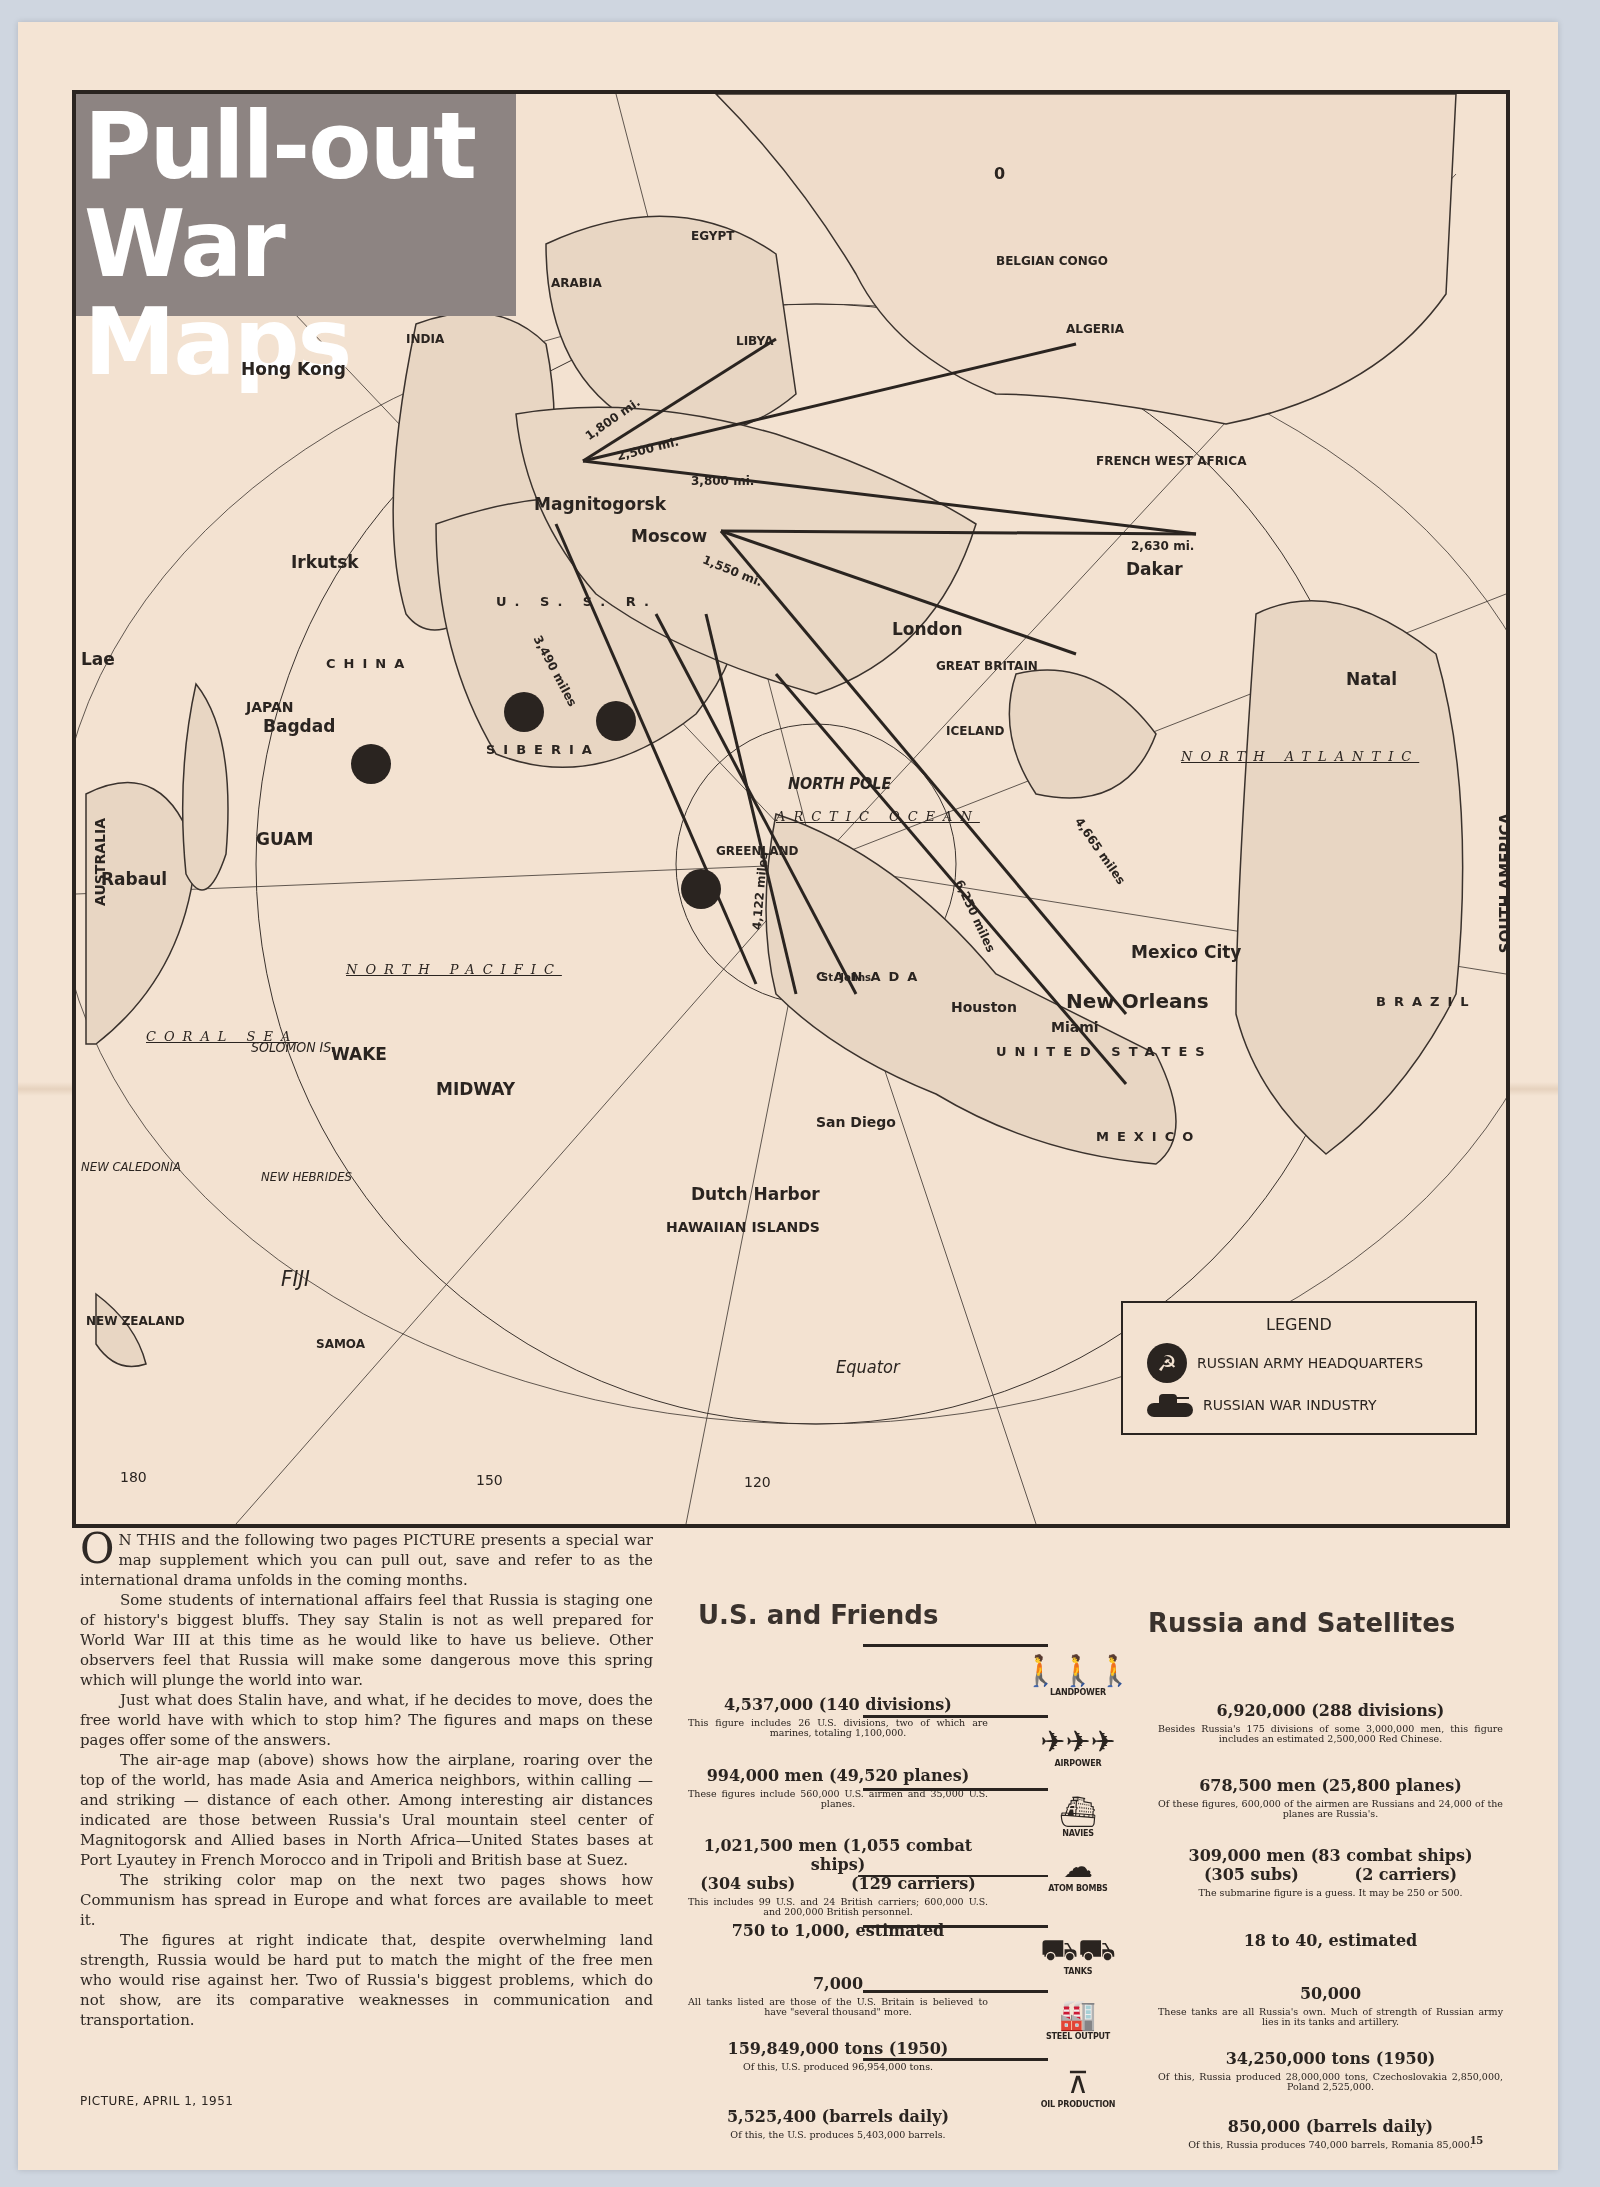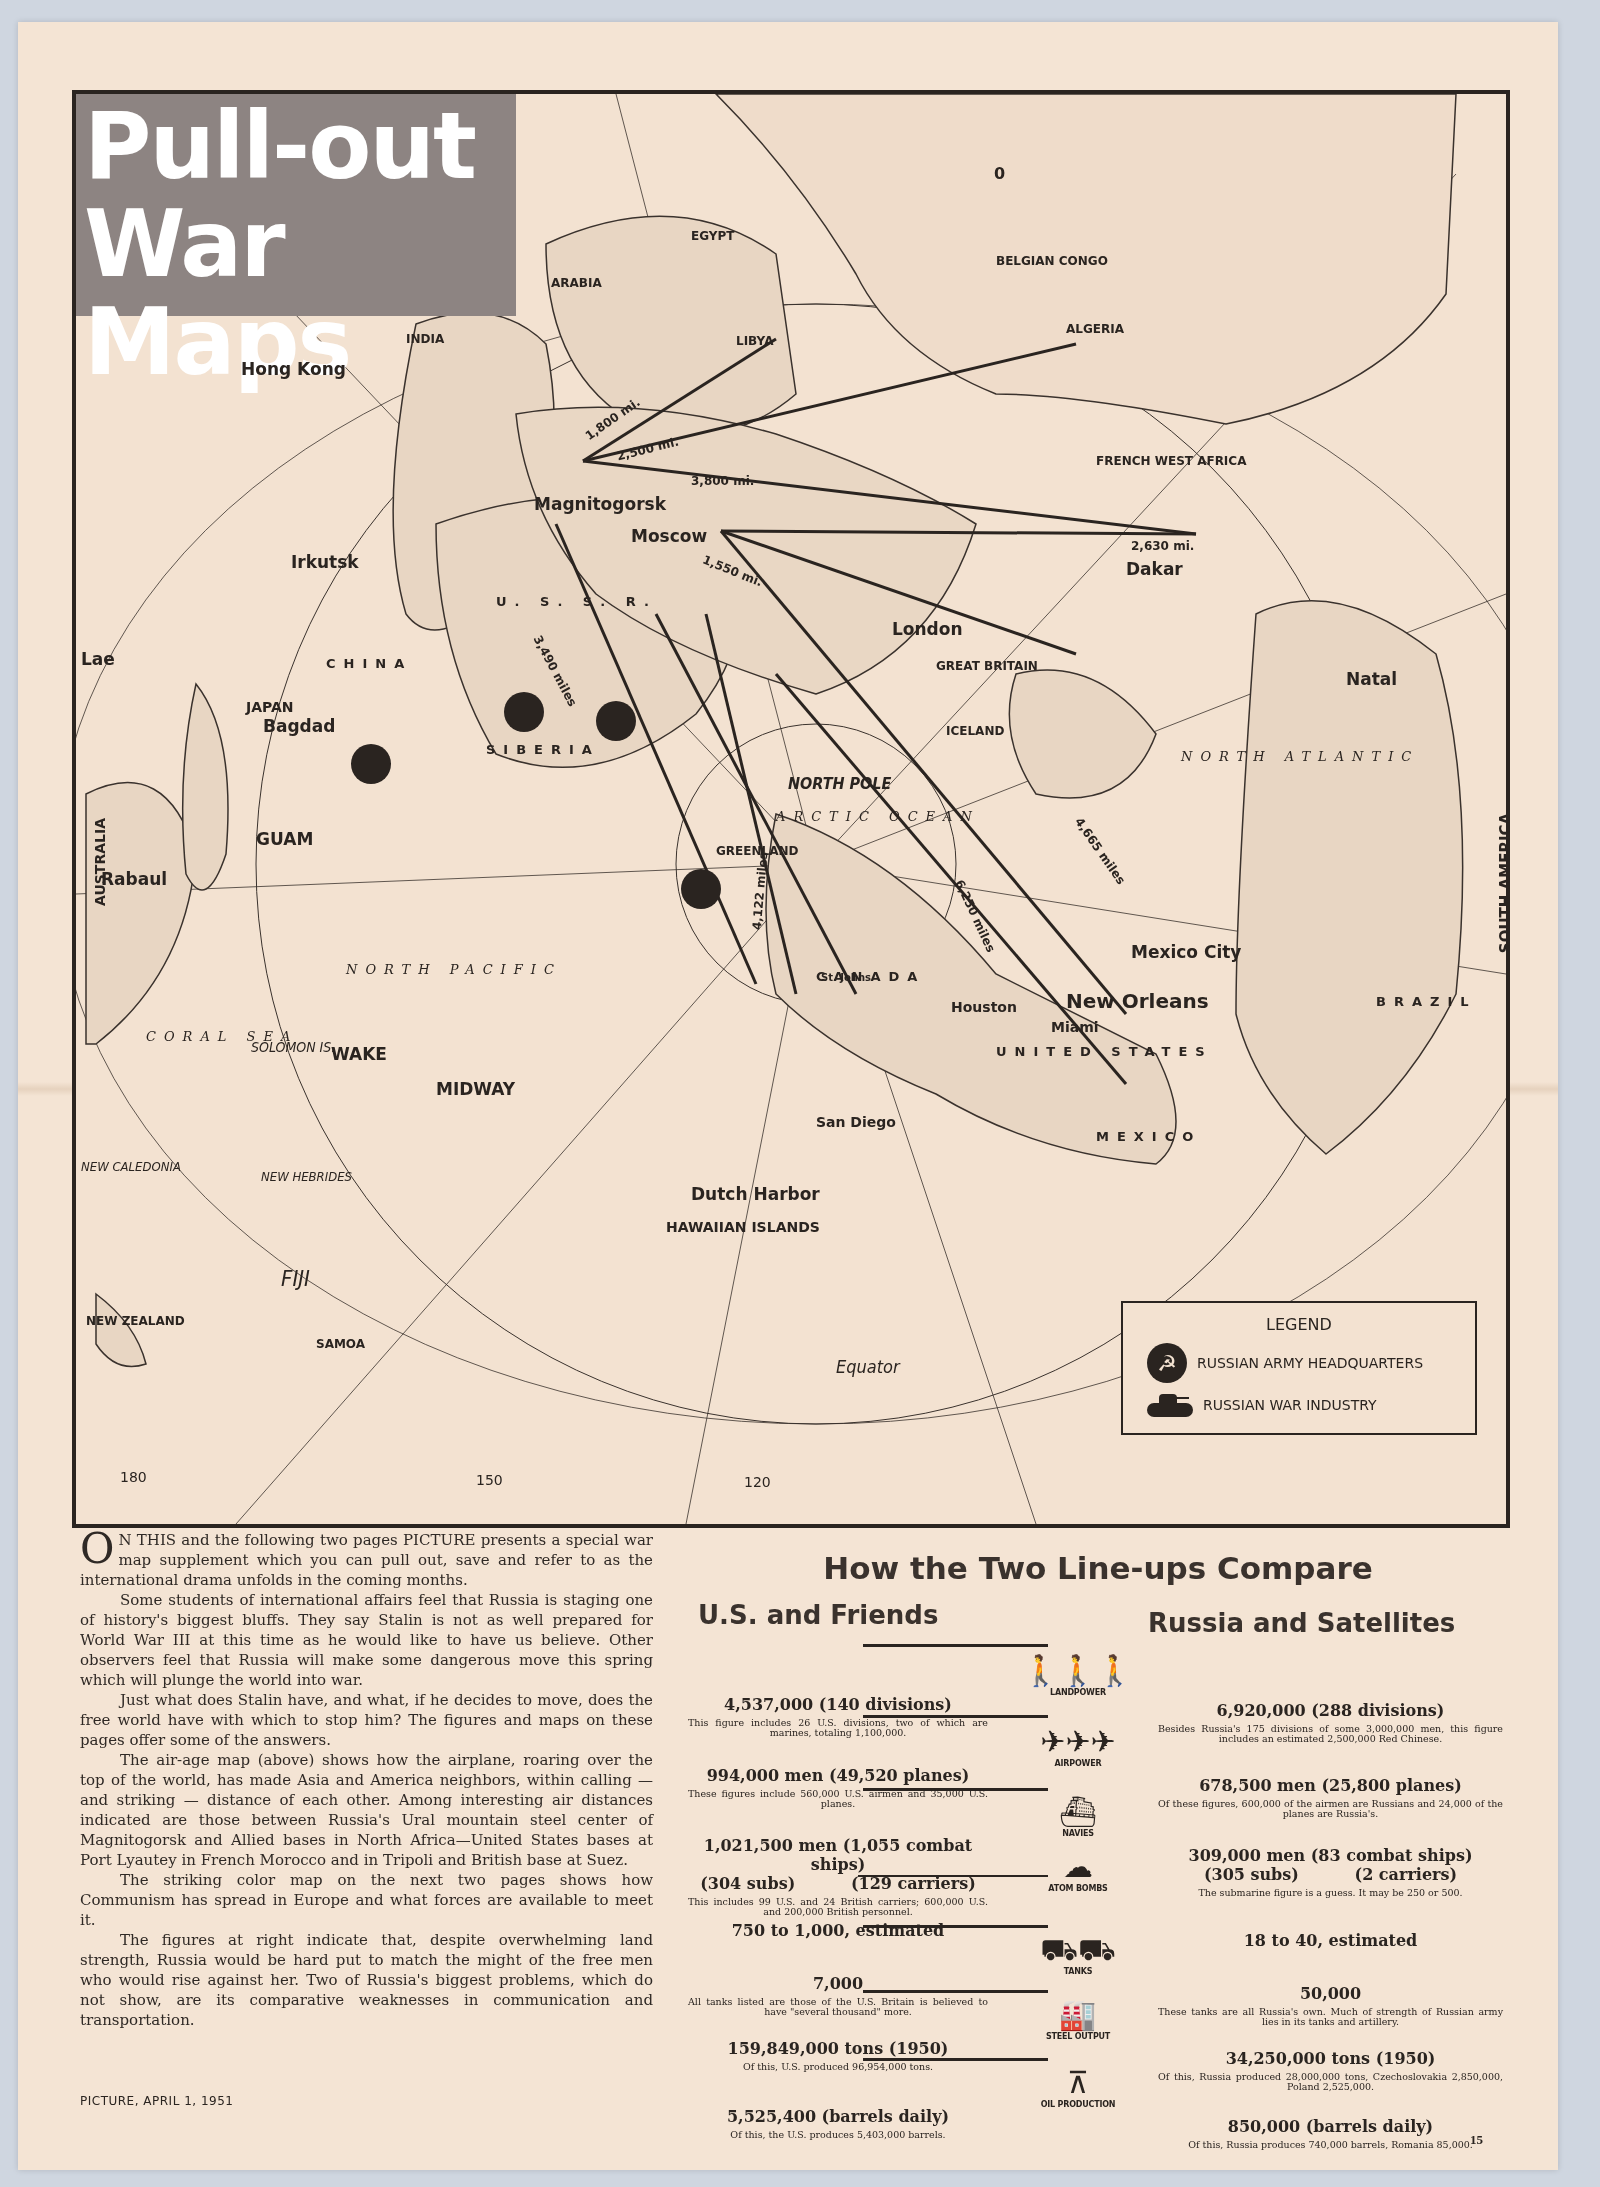--- a/index.html
+++ b/index.html
@@ -28,21 +28,21 @@
     position:absolute; left:8px; top:4px; color:#ffffff;
     font-family:"DejaVu Sans", sans-serif; font-weight:bold;
     font-size:92px; line-height:98px; letter-spacing:-2px;
   }
   .map-svg { position:absolute; left:0; top:0; }
   .lbl { position:absolute; font-family:"DejaVu Sans", sans-serif; font-size:12px; color:#2a2420; white-space:nowrap; }
   .lbl.b { font-weight:bold; }
   .lbl.i { font-style:italic; font-family:"DejaVu Sans Condensed","DejaVu Sans", sans-serif; }
   .lbl.big { font-size:17px; font-weight:bold; }
   .lbl.sp { letter-spacing:8px; font-weight:bold; font-size:13px; }
-  .lbl.ocean { font-family:"DejaVu Serif", serif; font-style:italic; letter-spacing:8px; font-size:13px; }
+  .lbl.ocean { font-family:"DejaVu Serif", serif; font-style:italic; letter-spacing:8px; font-size:13px;text-decoration:underline; }
   .legend {
     position:absolute; left:1045px; top:1207px; width:352px; height:130px;
     border:2px solid #2a2420; background:#f3e2d1;
   }
   .legend-title { position:absolute; left:0; width:100%; top:12px; text-align:center;
     font-family:"DejaVu Sans", sans-serif; font-size:16px; }
   .legend-row { position:absolute; left:24px; display:flex; align-items:center; gap:10px;
     font-family:"DejaVu Sans", sans-serif; font-size:14px; }
   .hq-icon { width:40px; height:40px; border-radius:50%; background:#2a2420; color:#f3e2d1;
     display:flex; align-items:center; justify-content:center; font-size:22px; }
@@ -233,21 +233,20 @@
     <p class="first"><span class="dropcap">O</span><span>N THIS and the following two pages PICTURE presents a special war map supplement which you can pull out, save and refer to as the international drama unfolds in the coming months.</span></p>
     <p>Some students of international affairs feel that Russia is staging one of history's biggest bluffs. They say Stalin is not as well prepared for World War III at this time as he would like to have us believe. Other observers feel that Russia will make some dangerous move this spring which will plunge the world into war.</p>
     <p>Just what does Stalin have, and what, if he decides to move, does the free world have with which to stop him? The figures and maps on these pages offer some of the answers.</p>
     <p>The air-age map (above) shows how the airplane, roaring over the top of the world, has made Asia and America neighbors, within calling — and striking — distance of each other. Among interesting air distances indicated are those between Russia's Ural mountain steel center of Magnitogorsk and Allied bases in North Africa—United States bases at Port Lyautey in French Morocco and in Tripoli and British base at Suez.</p>
     <p>The striking color map on the next two pages shows how Communism has spread in Europe and what forces are available to meet it.</p>
     <p>The figures at right indicate that, despite overwhelming land strength, Russia would be hard put to match the might of the free men who would rise against her. Two of Russia's biggest problems, which do not show, are its comparative weaknesses in communication and transportation.</p>
   </div>
   <div class="credit">PICTURE, APRIL 1, 1951</div>
 
   <div class="compare">
-    <div class="cmp-title">How the Two Line-ups Compare</div>
     <div class="side-h" style="left:10px;top:70px">U.S. and Friends</div>
     <div class="side-h" style="left:460px;top:78px">Russia and Satellites</div>
     <div class="rule" style="top:114px"></div>
 
     <div class="row" style="top:124px">
       <div class="stat left-stat">
         <div class="big">4,537,000 (140 divisions)</div>
         <div class="note">This figure includes 26 U.S. divisions, two of which are marines, totaling 1,100,000.</div>
       </div>
       <div class="center-ico">

